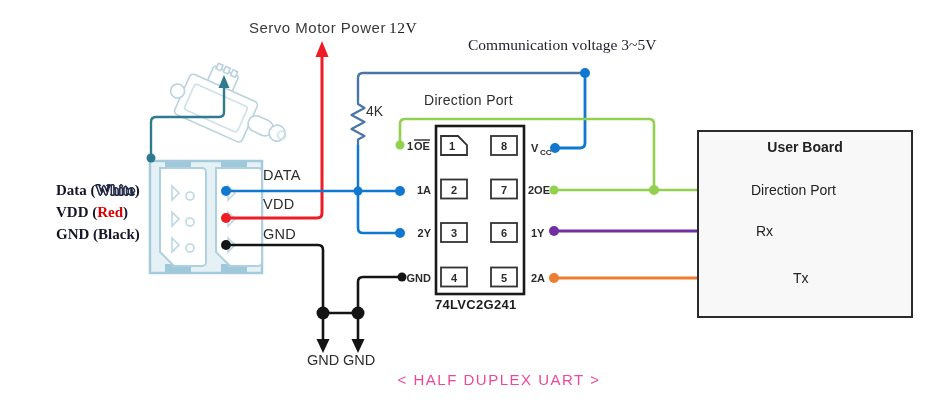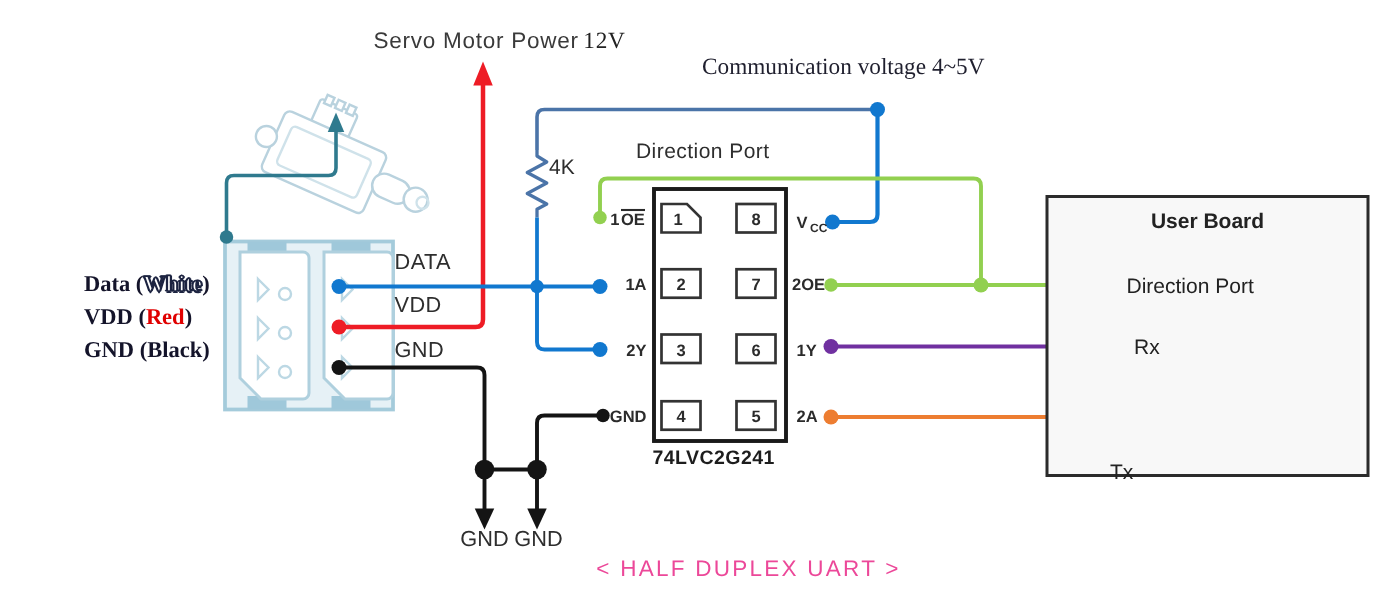--- a/index.html
+++ b/index.html
@@ -25,21 +25,21 @@
   .legend .cw-red{color:#e00000;}
   .legend .cw-black{color:#14142a;}
   .gnd-sym{font-size:14.5px;color:#2e2e2e;top:352px;width:44px;text-align:center;}
   .gnd-l{left:301px;} .gnd-r{left:337px;}
   .caption{left:384px;top:371px;width:230px;text-align:center;font-size:15px;
            color:#ec4899;letter-spacing:1.5px;}
   .ub-title{left:698px;top:139px;width:214px;text-align:center;font-size:14px;color:#222;font-weight:bold;}
   .ub-port{font-size:14px;color:#222;}
   .ub-dir{left:751px;top:182px;}
   .ub-rx{left:756px;top:223px;text-align:center;}
-  .ub-tx{left:740px;top:270px;margin-top:36px;}
+  .ub-tx{left:793px;top:270px;}
   .chipname{left:435px;top:297px;font-size:13px;font-weight:bold;color:#1d1d1d;letter-spacing:.3px;}
   text.pin{font-family:"Liberation Sans",sans-serif;font-weight:bold;font-size:11px;fill:#2b2b2b;}
   text.pinnum{font-family:"Liberation Sans",sans-serif;font-weight:bold;font-size:11px;fill:#2b2b2b;}
   text.pinsub{font-family:"Liberation Sans",sans-serif;font-weight:bold;font-size:8px;fill:#2b2b2b;}
 </style>
 </head>
 <body>
 
 <div id="stage">
 
@@ -155,21 +155,21 @@
     <text class="pin" x="531" y="237">1Y</text>
     <text class="pin" x="531" y="281.5">2A</text>
 
     <rect x="698" y="131" width="214" height="186" fill="#f8f8f8" stroke="#2b2b2b" stroke-width="2"></rect>
   </svg>
 
   <div class="lbl servo-power sans">
     <span>Servo Motor Power</span><span class="v12">12V</span>
   </div>
 
-  <div class="lbl comm-voltage">Communication voltage 4~5V</div>
+  <div class="lbl comm-voltage">Communication voltage 3~5V</div>
 
   <div class="lbl dirport-chip sans">Direction Port</div>
 
   <div class="lbl res-lbl sans">4K</div>
 
   <div class="lbl wire-word w-data sans">DATA</div>
   <div class="lbl wire-word w-vdd sans">VDD</div>
   <div class="lbl wire-word w-gnd sans">GND</div>
 
   <div class="lbl legend">

